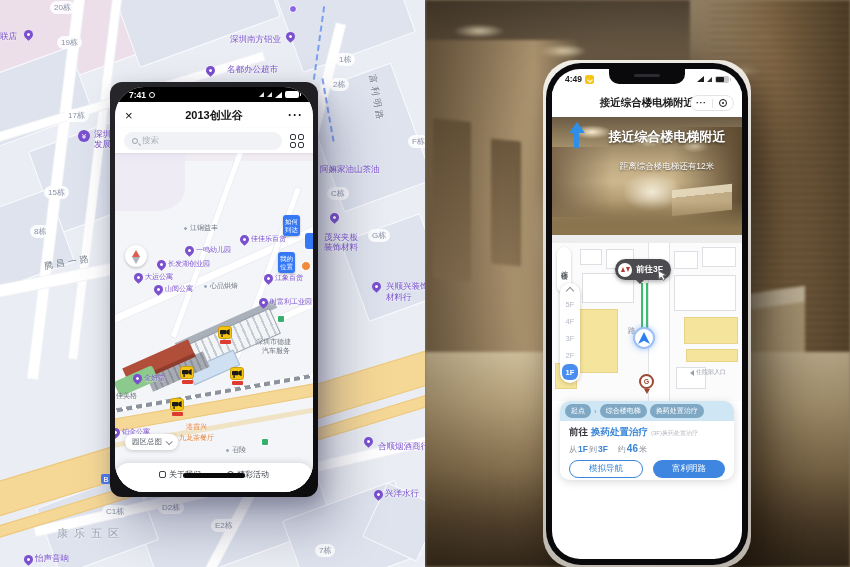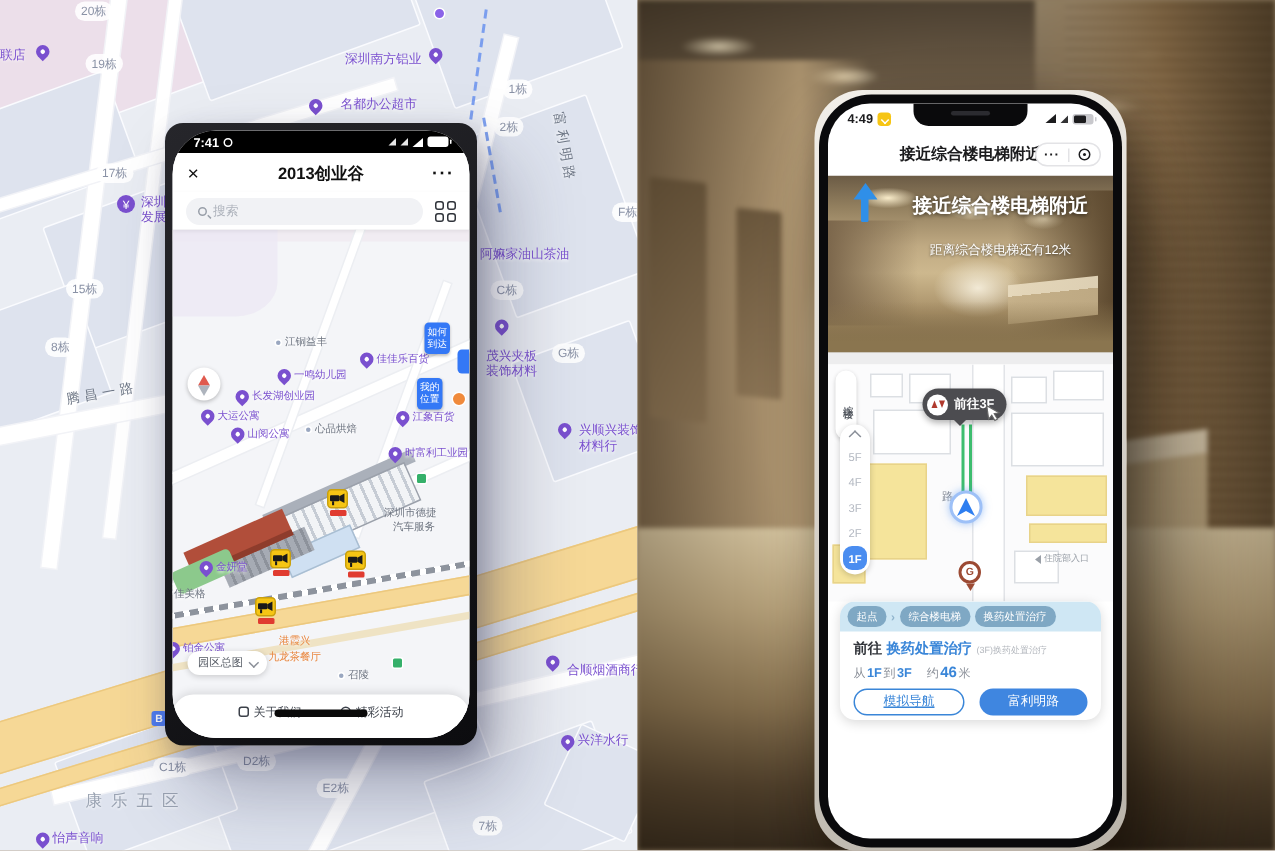--- a/index.html
+++ b/index.html
@@ -159,21 +159,21 @@
   .card-body { padding:5px 9px 0; }
   .dest-line { display:flex; align-items:baseline; gap:3px; }
   .go-lbl { font-size:9.5px; font-weight:bold; color:#33363c; }
   .dest-lbl { font-size:9.5px; font-weight:bold; color:#3a86d8; }
   .dest-note { font-size:6px; color:#b3b7bd; }
   .dist-line { margin-top:4px; font-size:8px; color:#8a8f98; display:flex; align-items:baseline; gap:1px; }
   .dist-line b { color:#3a86d8; font-size:8.5px; } .dist-line b.num { font-size:10px; }
   .dist-line .gap2 { width:8px; }
   .btn-row { display:flex; gap:10px; margin-top:5px; }
   .btn { flex:1; height:18px; border-radius:9px; display:flex; align-items:center; justify-content:center; font-size:8.5px; }
-  .btn.ghost { border:1px solid #3a86d8; color:#3a86d8; background:#fff;text-decoration:underline; }
+  .btn.ghost { border:1px solid #3a86d8; color:#3a86d8; background:#fff; }
   .btn.solid { background:#3f86e0; color:#fff; }
 </style>
 </head>
 <body>
 
 <div class="stage">
 
   <div class="half-left">
 
     <div class="bblock pink" style="left:-25px;top:-30px;width:165px;height:110px;"></div>

